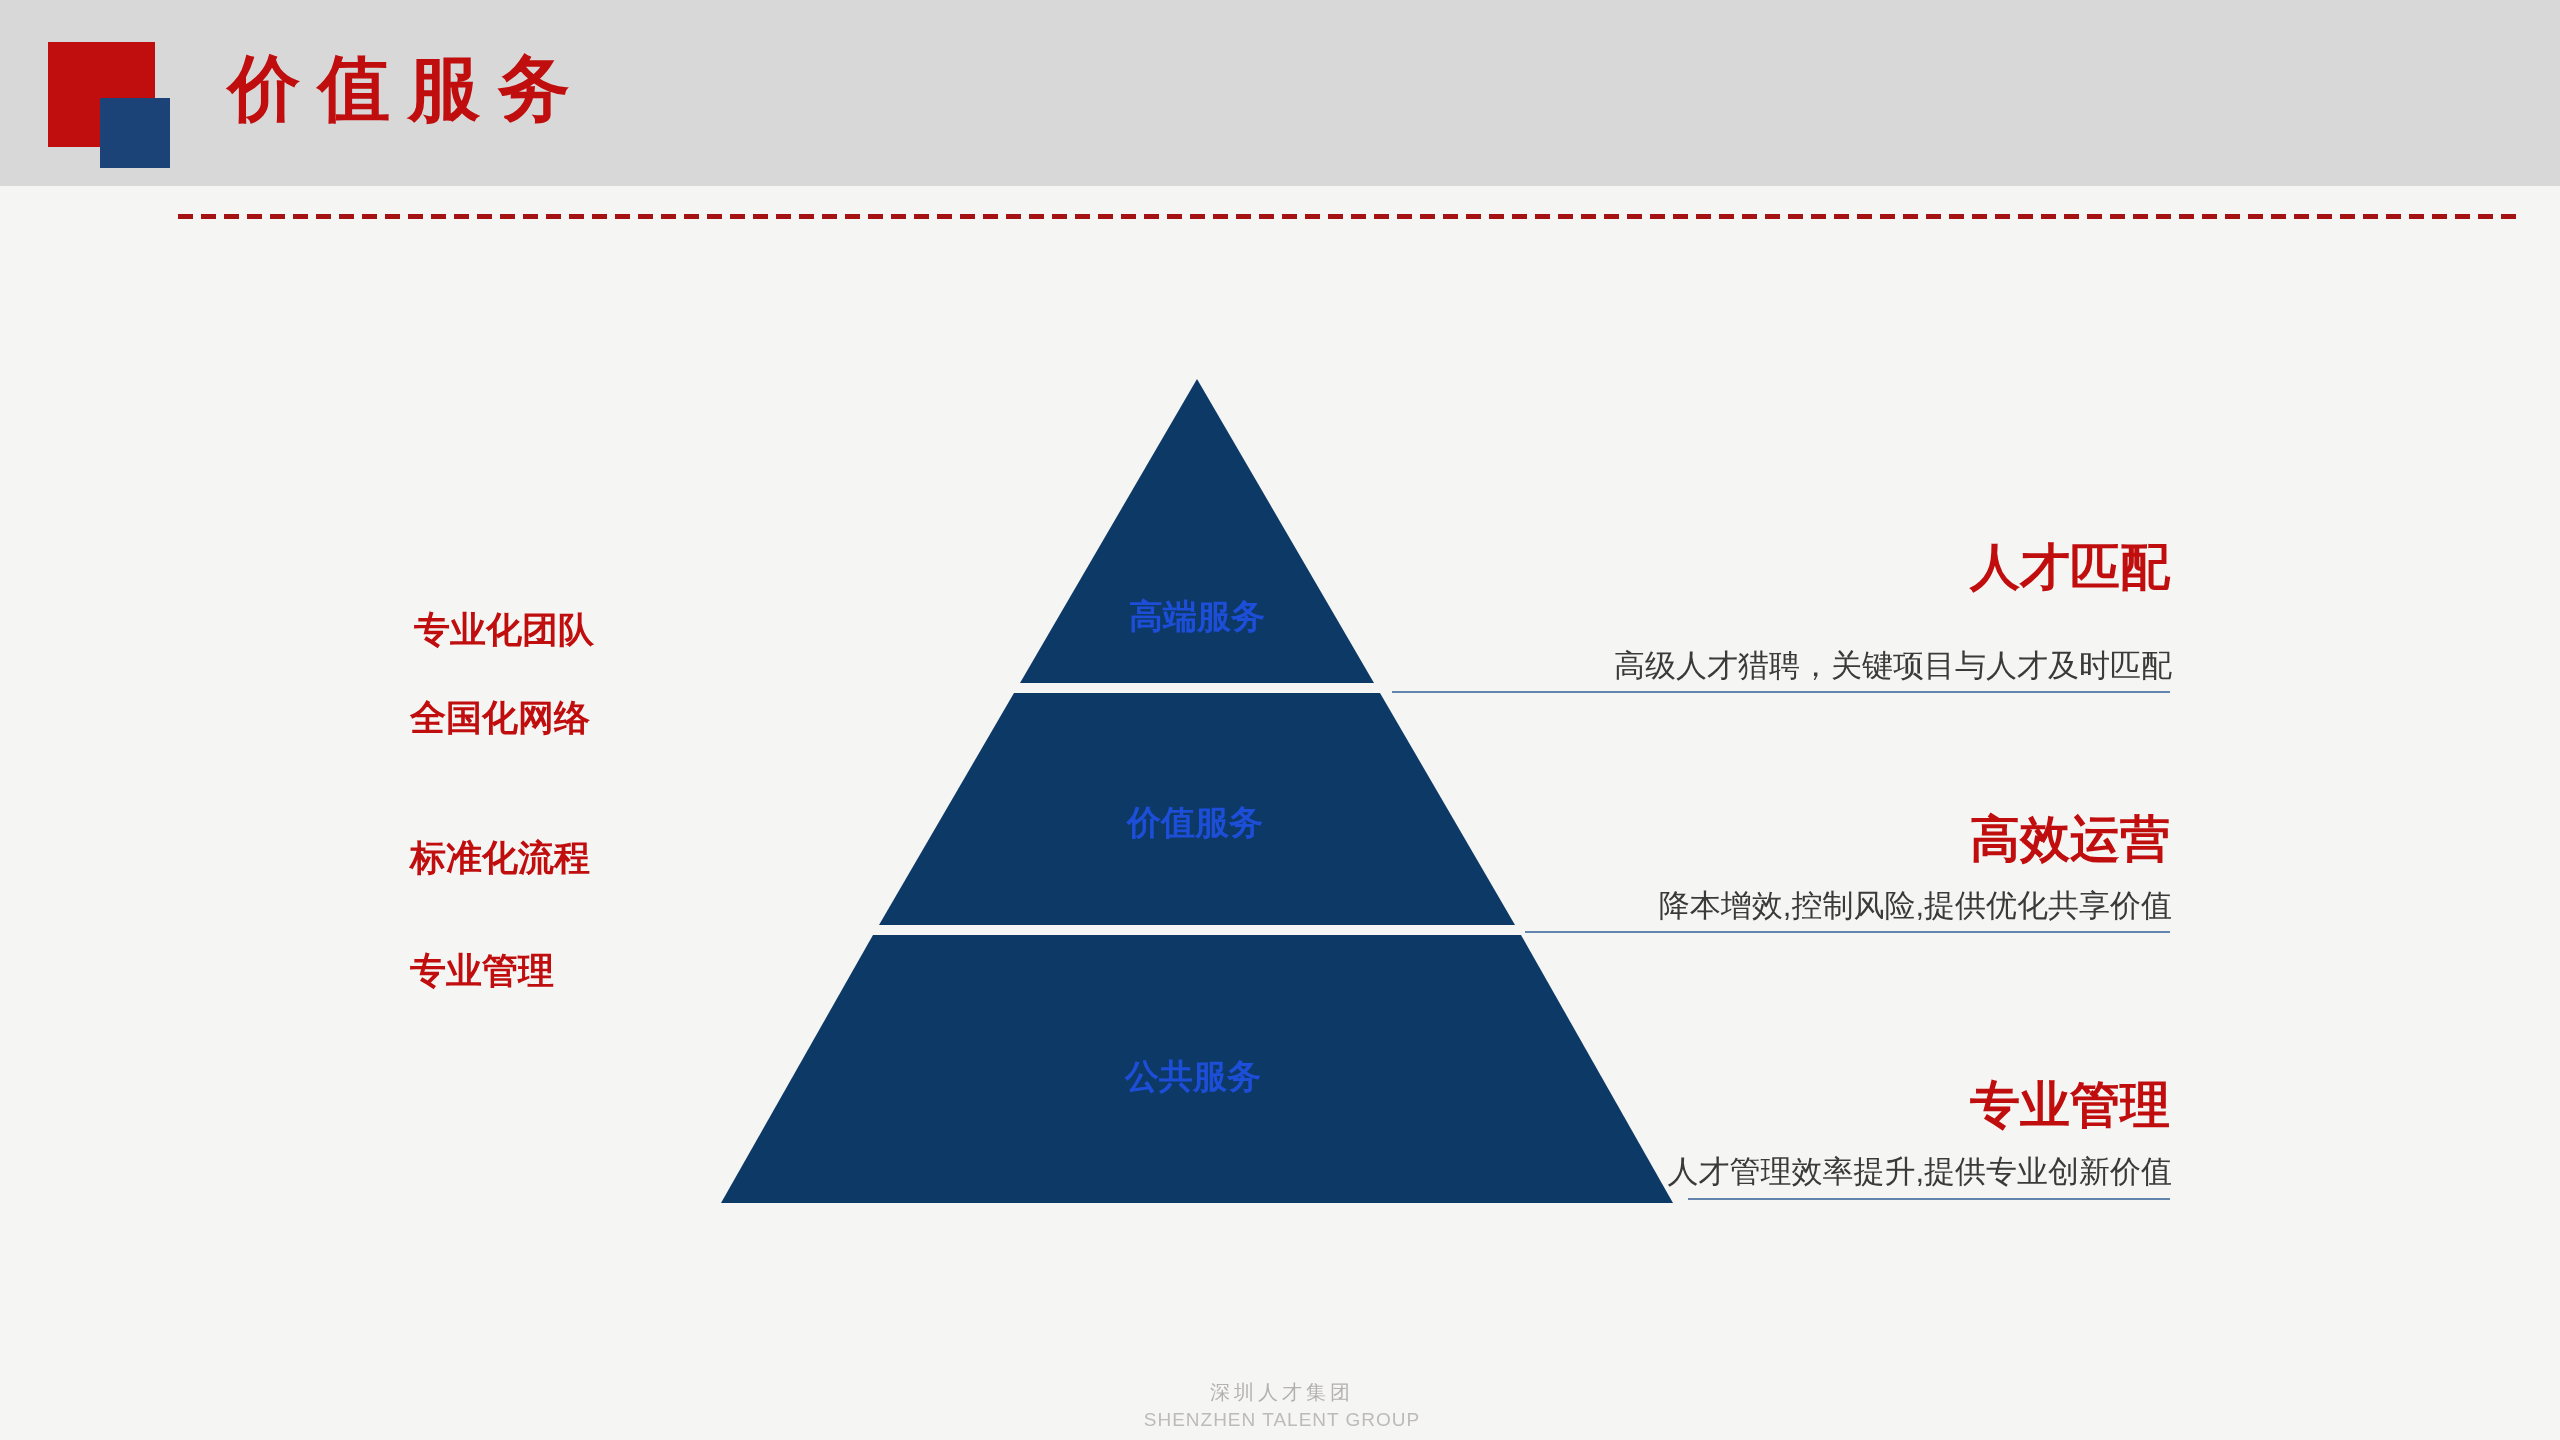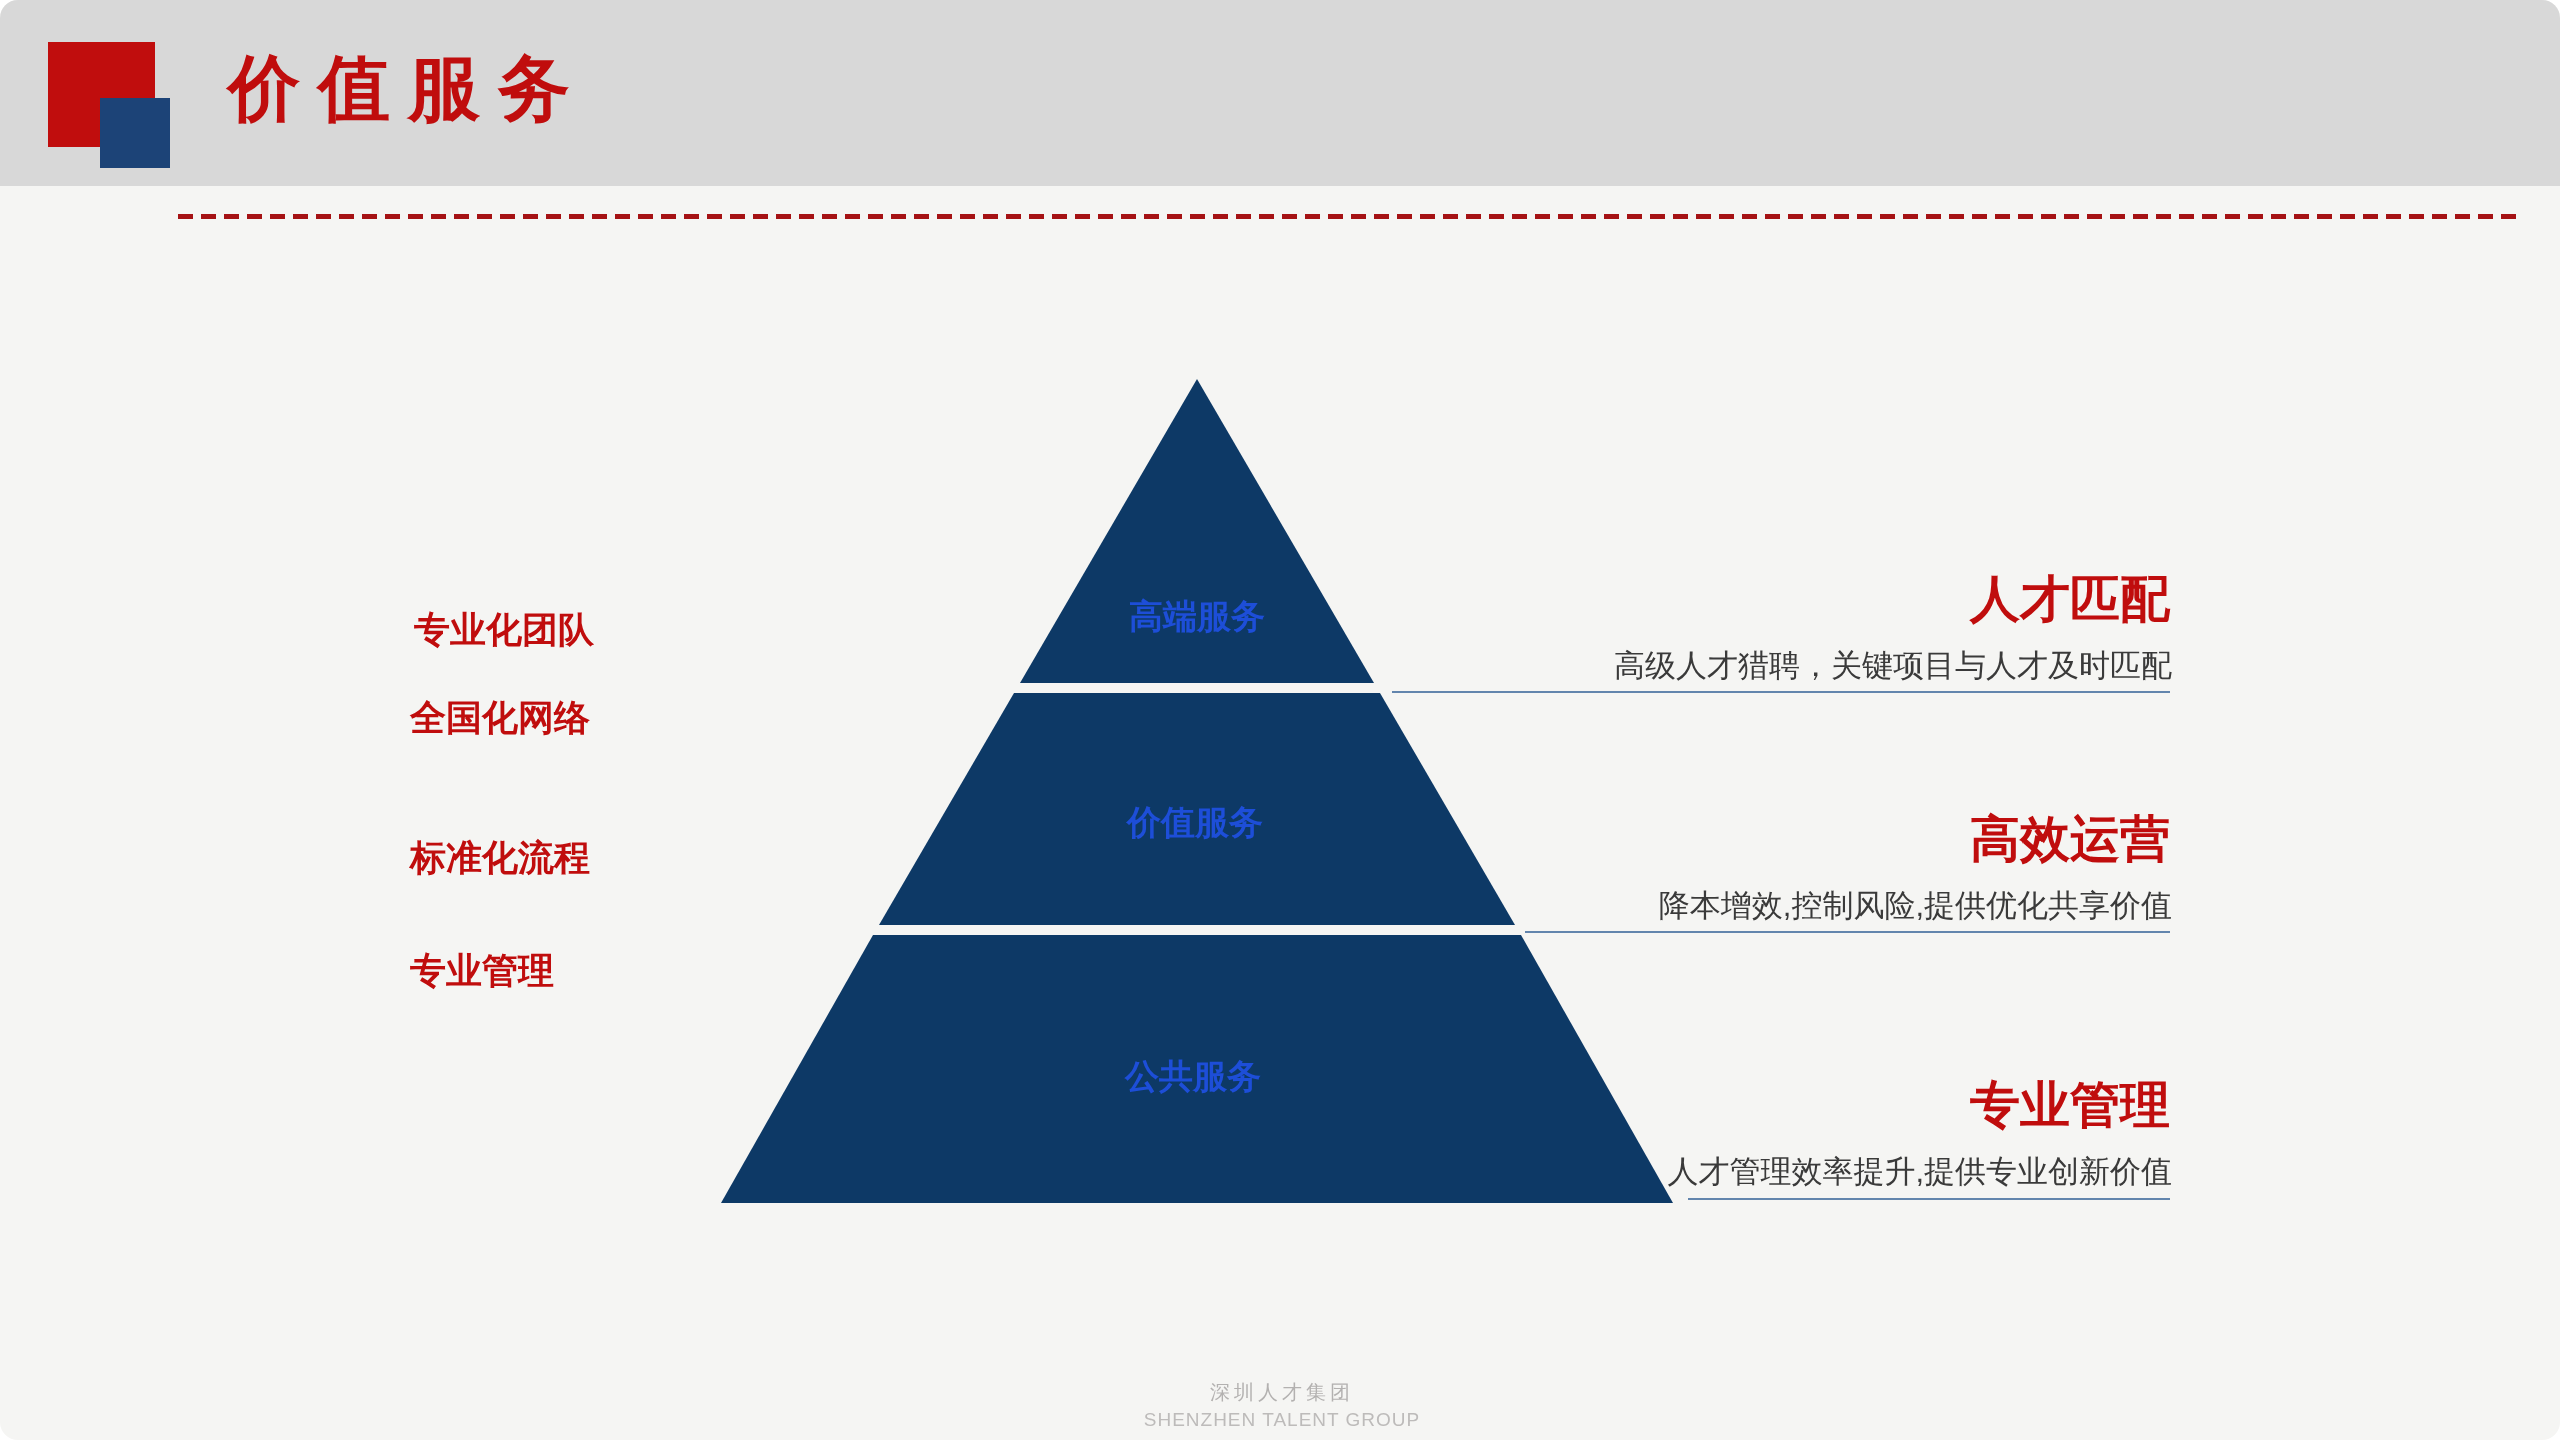--- a/index.html
+++ b/index.html
@@ -1,20 +1,19 @@
 <!DOCTYPE html>
 <html><head>
 <meta charset="utf-8">
 <style>
   html,body { margin:0; padding:0; background:#ffffff; }
   .slide {
     position:relative; width:2560px; height:1440px; overflow:hidden;
     background:#f5f5f3;
     font-family:"Liberation Sans","DejaVu Sans",sans-serif;
-    border-radius:18px;
   }
   
   .header-band { position:absolute; left:0; top:0; width:2560px; height:186px; background:#d8d8d8; }
   .sq-red  { position:absolute; left:48px;  top:42px; width:107px; height:105px; background:#c00d0d; z-index:1; }
   .sq-blue { position:absolute; left:100px; top:98px; width:70px;  height:70px;  background:#1c4377; z-index:2; }
   .page-title {
     position:absolute; left:228px; top:93px; transform:translateY(-54%);
     font-size:72px; font-weight:bold; color:#c00d0d; letter-spacing:18px; white-space:nowrap;
   }
   
@@ -46,21 +45,21 @@
   
   .ann-heading {
     position:absolute; right:390px; transform:translateY(-50%);
     color:#c00d0d; font-weight:bold; font-size:50px; white-space:nowrap; text-align:right;
   }
   .ann-desc {
     position:absolute; right:388px; transform:translateY(-50%);
     color:#3a3a3a; font-size:31px; white-space:nowrap; text-align:right;
   }
   .ann-line { position:absolute; height:2px; background:#6285ad; }
-  .ah-1 { top:599px;margin-left:10px; }  .ad-1 { top:666px; }  .al-1 { left:1392px; top:691px;  width:778px; }
+  .ah-1 { top:567px;margin-left:10px; }  .ad-1 { top:666px; }  .al-1 { left:1392px; top:691px;  width:778px; }
   .ah-2 { top:839px; }  .ad-2 { top:906px; }  .al-2 { left:1525px; top:931px;  width:645px; }
   .ah-3 { top:1105px; } .ad-3 { top:1172px; } .al-3 { left:1688px; top:1198px; width:482px; }
   
   .footer-cn {
     position:absolute; left:1282px; top:1392px; transform:translate(-50%,-50%);
     color:#b3b1b0; font-size:20px; letter-spacing:4px; white-space:nowrap;
   }
   .footer-en {
     position:absolute; left:1282px; top:1420px; transform:translate(-50%,-50%);
     color:#bdbbba; font-size:19px; letter-spacing:1px; white-space:nowrap;

